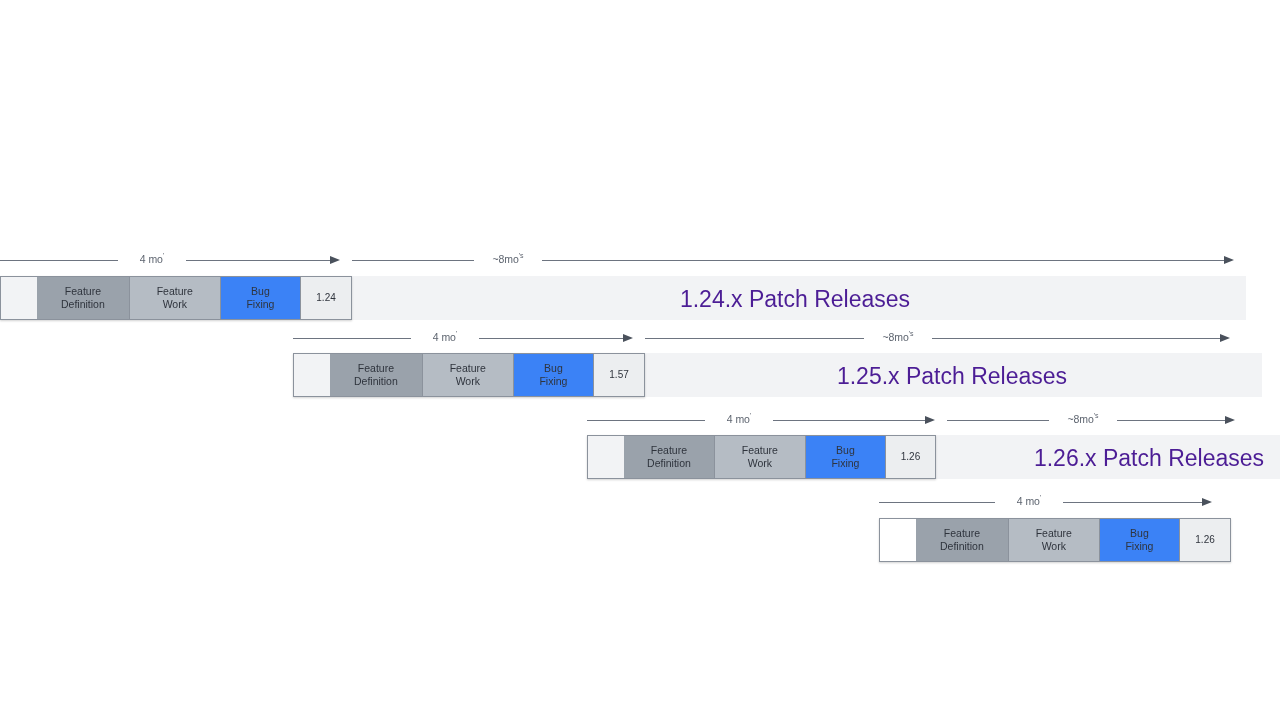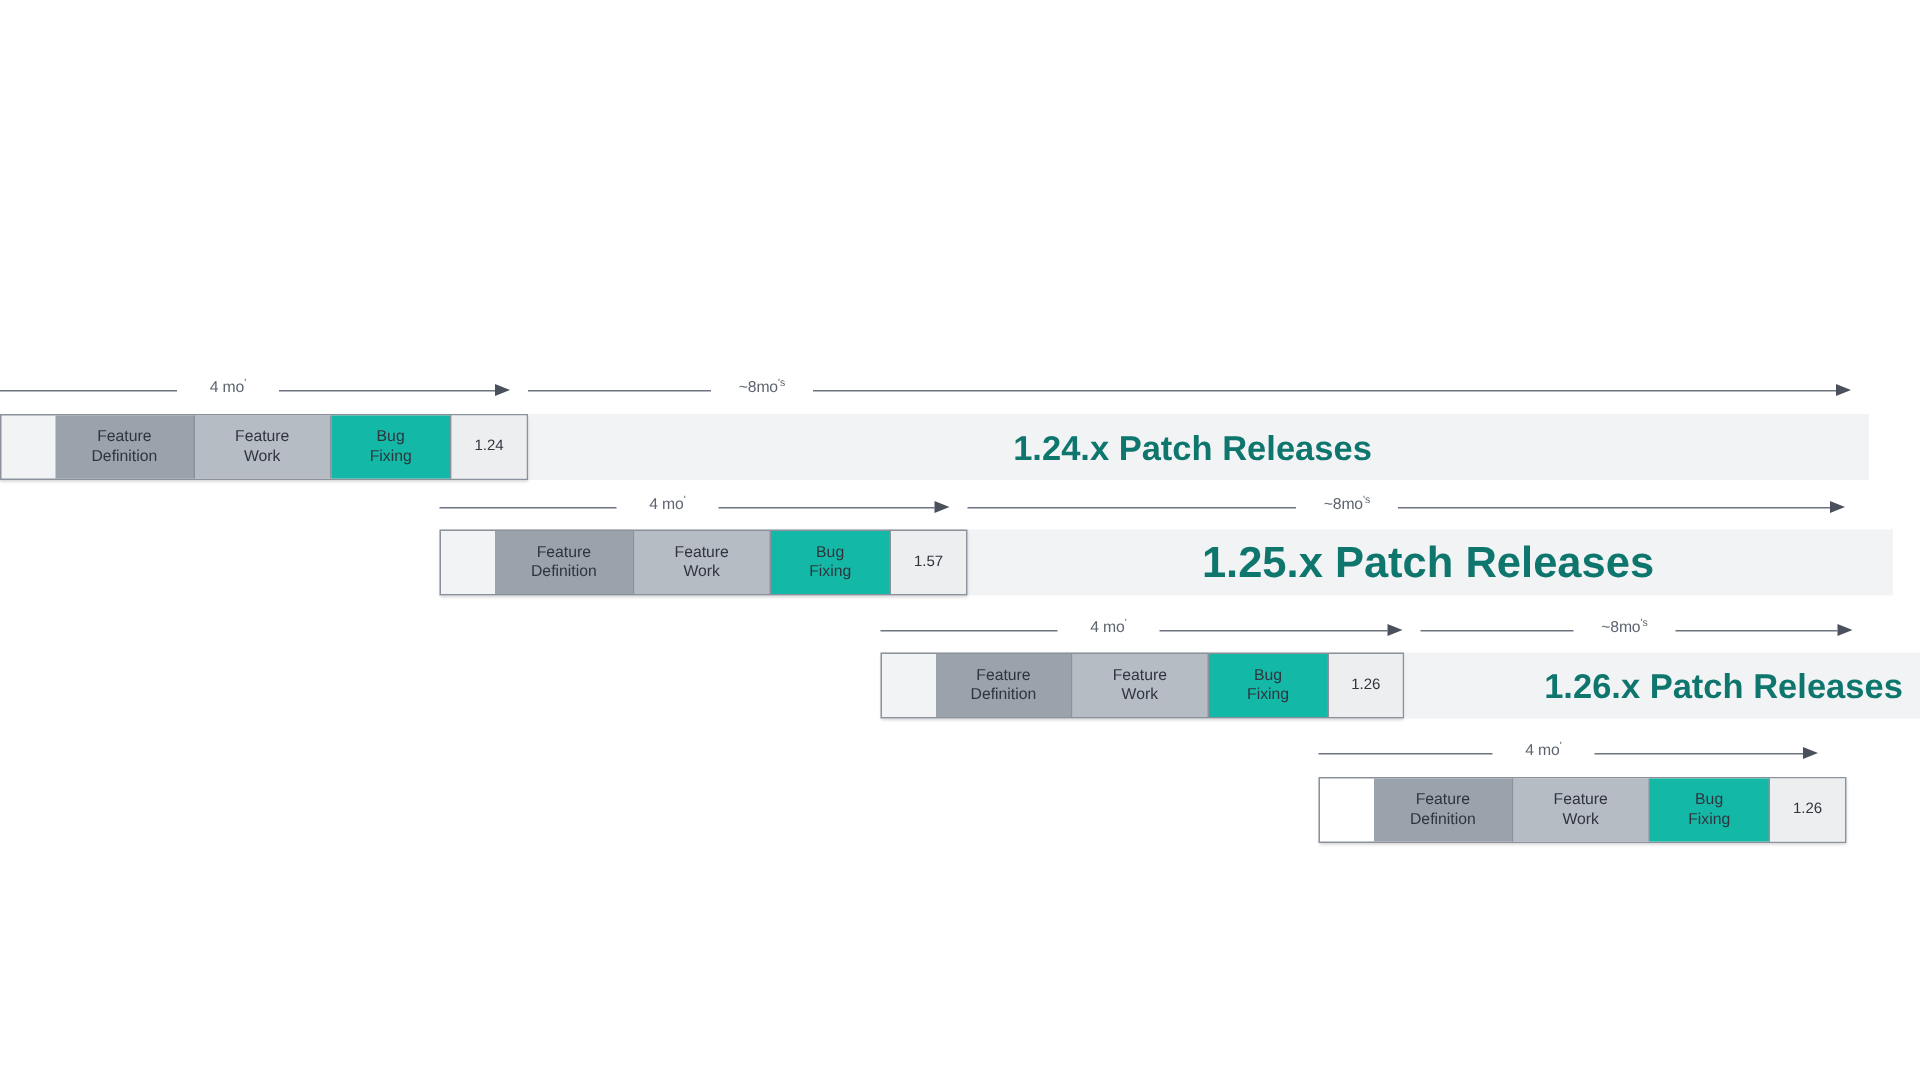--- a/index.html
+++ b/index.html
@@ -66,23 +66,23 @@
     letter-spacing: 0;
   }
 
   
   .patch-band {
     position: absolute;
     background: #f2f3f5;
   }
   .patch-band-label {
     position: absolute;
-    color: #0f766e;
+    color: #4c1d95;
     white-space: nowrap;
-    font-weight: 700;
+    font-weight: 400;
     transform: translate(-50%, -50%);
   }
 
   
   .phase-bar {
     position: absolute;
     display: flex;
     box-sizing: border-box;
     border: 1px solid #8b929c;
     box-shadow: 0 1px 2px rgba(0,0,0,0.18);
@@ -97,21 +97,21 @@
     font-size: 10.5px;
     line-height: 1.25;
     color: #2f343d;
     border-right: 1px solid #8b929c;
     white-space: pre-line;
   }
   .phase-cell:last-child { border-right: none; }
 
   .cell-definition { background: #9aa2ab; }
   .cell-work       { background: #b5bcc4; }
-  .cell-bugfix     { background: #14b8a6; }
+  .cell-bugfix     { background: #3b82f6; }
   .cell-version    { background: #eceef0; font-size: 10px; }
 </style>
 </head>
 <body>
 
 <div class="timeline-canvas">
     <div class="release-row"></div>
     <div class="duration-arrow" style="left: 0px; top: 251px; width: 340px;">
       <div class="rail rail-left" style="width: 118px;"></div>
       <div class="rail rail-right" style="left: 186px; width: 144px;"></div>
@@ -142,21 +142,21 @@
       <div class="arrow-head"></div>
       <div class="duration-label" style="left: 152px;">4 mo<span class="tick">'</span></div>
     </div>
     <div class="duration-arrow" style="left: 645px; top: 329px; width: 585px;">
       <div class="rail rail-left" style="width: 219px;"></div>
       <div class="rail rail-right" style="left: 287px; width: 288px;"></div>
       <div class="arrow-head"></div>
       <div class="duration-label" style="left: 253px;">~8mo<span class="tick">'s</span></div>
     </div>
     <div class="patch-band" style="left: 293px; top: 353px; width: 969px; height: 44px;"></div>
-    <div class="patch-band-label" style="left: 952px; top: 376px; font-size: 29px;">1.25.x Patch Releases</div>
+    <div class="patch-band-label" style="left: 952px; top: 376px; font-size: 23px;">1.25.x Patch Releases</div>
     <div class="phase-bar" style="left: 293px; top: 353px; width: 352px; height: 44px;">
       <div class="phase-cell cell-definition" style="width: 104px;">Feature
 Definition</div>
       <div class="phase-cell cell-work" style="width: 102px;">Feature
 Work</div>
       <div class="phase-cell cell-bugfix" style="width: 90px;">Bug
 Fixing</div>
       <div class="phase-cell cell-version" style="width: 56px;">1.57</div>
     </div>
     <div class="release-row"></div>

